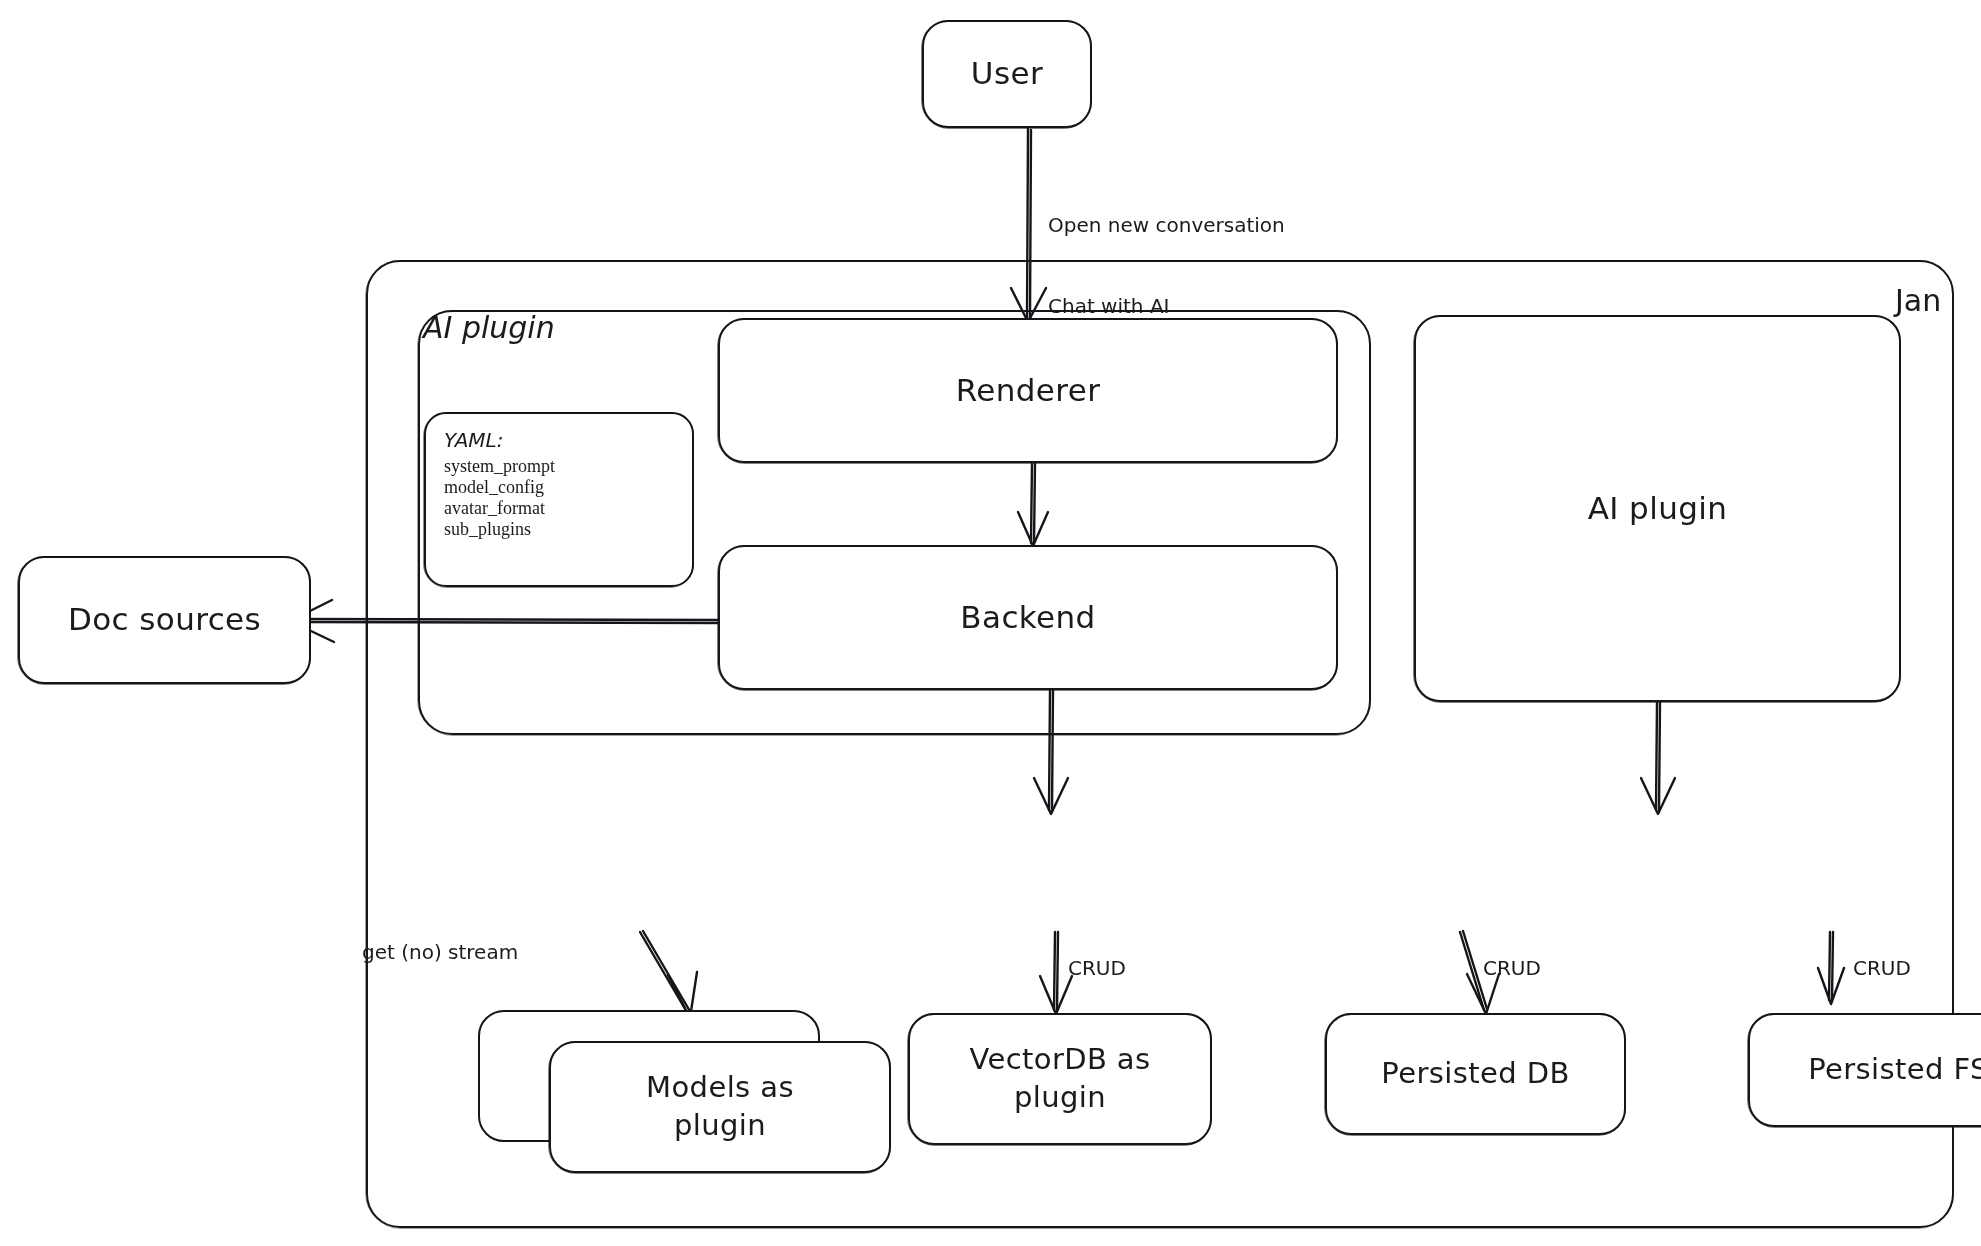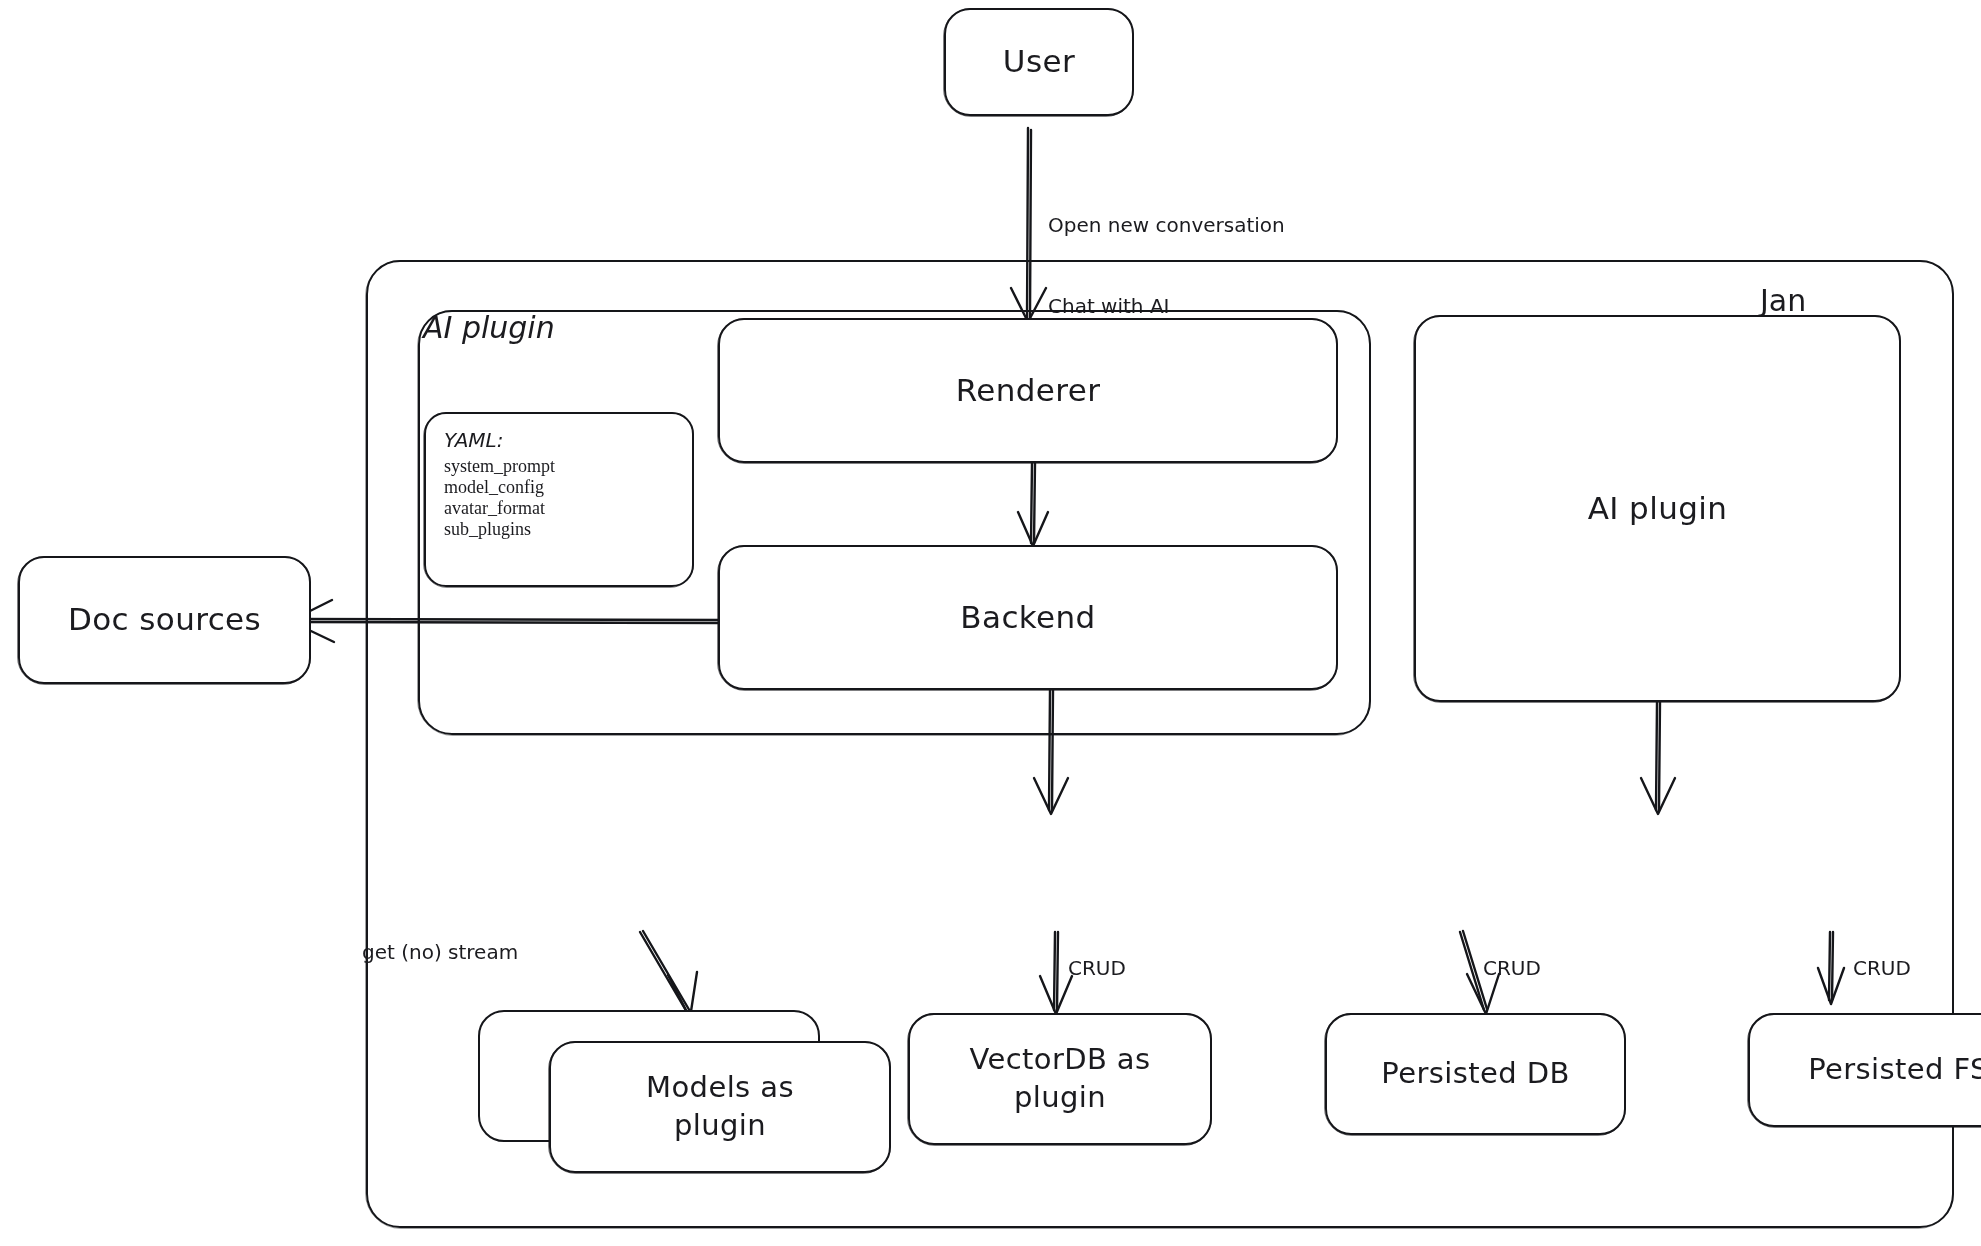--- a/index.html
+++ b/index.html
@@ -120,31 +120,31 @@
       </g>
 
       <g>
         <path d="M1830,932 L1829,1000"></path>
         <path d="M1833,932 L1832,1000"></path>
         <path d="M1818,968 L1831,1004 L1844,968"></path>
       </g>
     </g>
   </svg>
 
-  <div class="box t-node" style="left:922px;top:8px;width:190px;height:108px;margin-left:22px;">
+  <div class="box t-node" style="left:922px;top:20px;width:170px;height:108px;">
     <span>User</span>
   </div>
 
   <div class="label t-edge" style="left:1048px;top:158px;">
     <div>Open new conversation</div>
     <div>Chat with AI</div>
   </div>
 
   <div class="box container-box" style="left:366px;top:260px;width:1588px;height:968px;"></div>
-  <div class="label t-group" style="left:1760px;top:283px;">Jan</div>
+  <div class="label t-group" style="left:1895px;top:283px;">Jan</div>
 
   <div class="box container-box" style="left:418px;top:310px;width:953px;height:425px;"></div>
   <div class="label t-group" style="left:423px;top:310px;font-style:italic;">AI plugin</div>
 
   <div class="yaml-box" style="left:424px;top:412px;width:270px;height:175px;">
     <div class="yaml-title">YAML:</div>
     <div class="yaml-item">system_prompt</div>
     <div class="yaml-item">model_config</div>
     <div class="yaml-item">avatar_format</div>
     <div class="yaml-item">sub_plugins</div>

